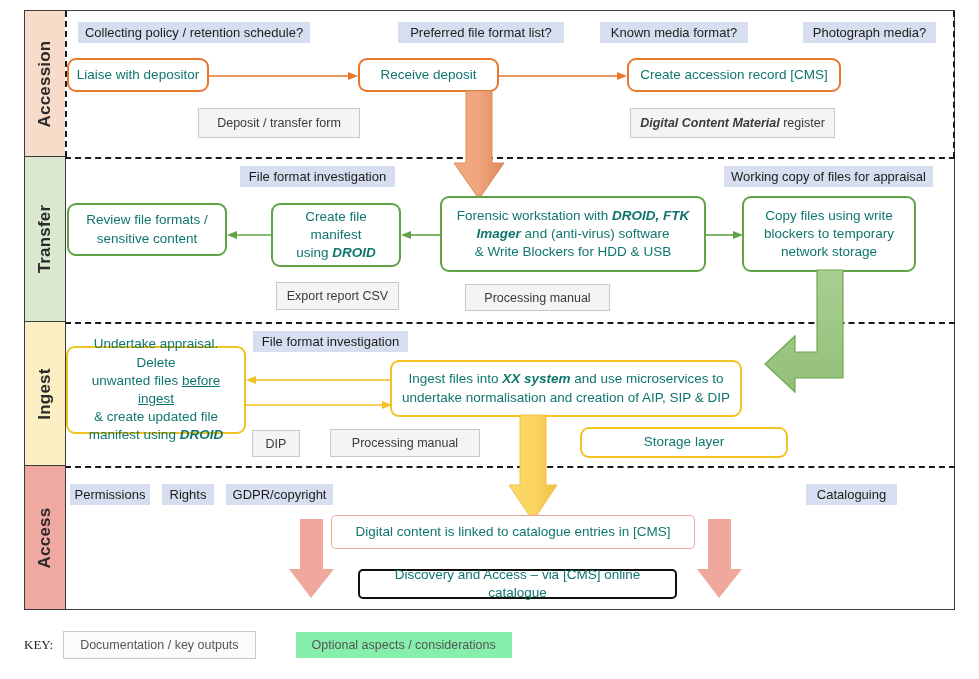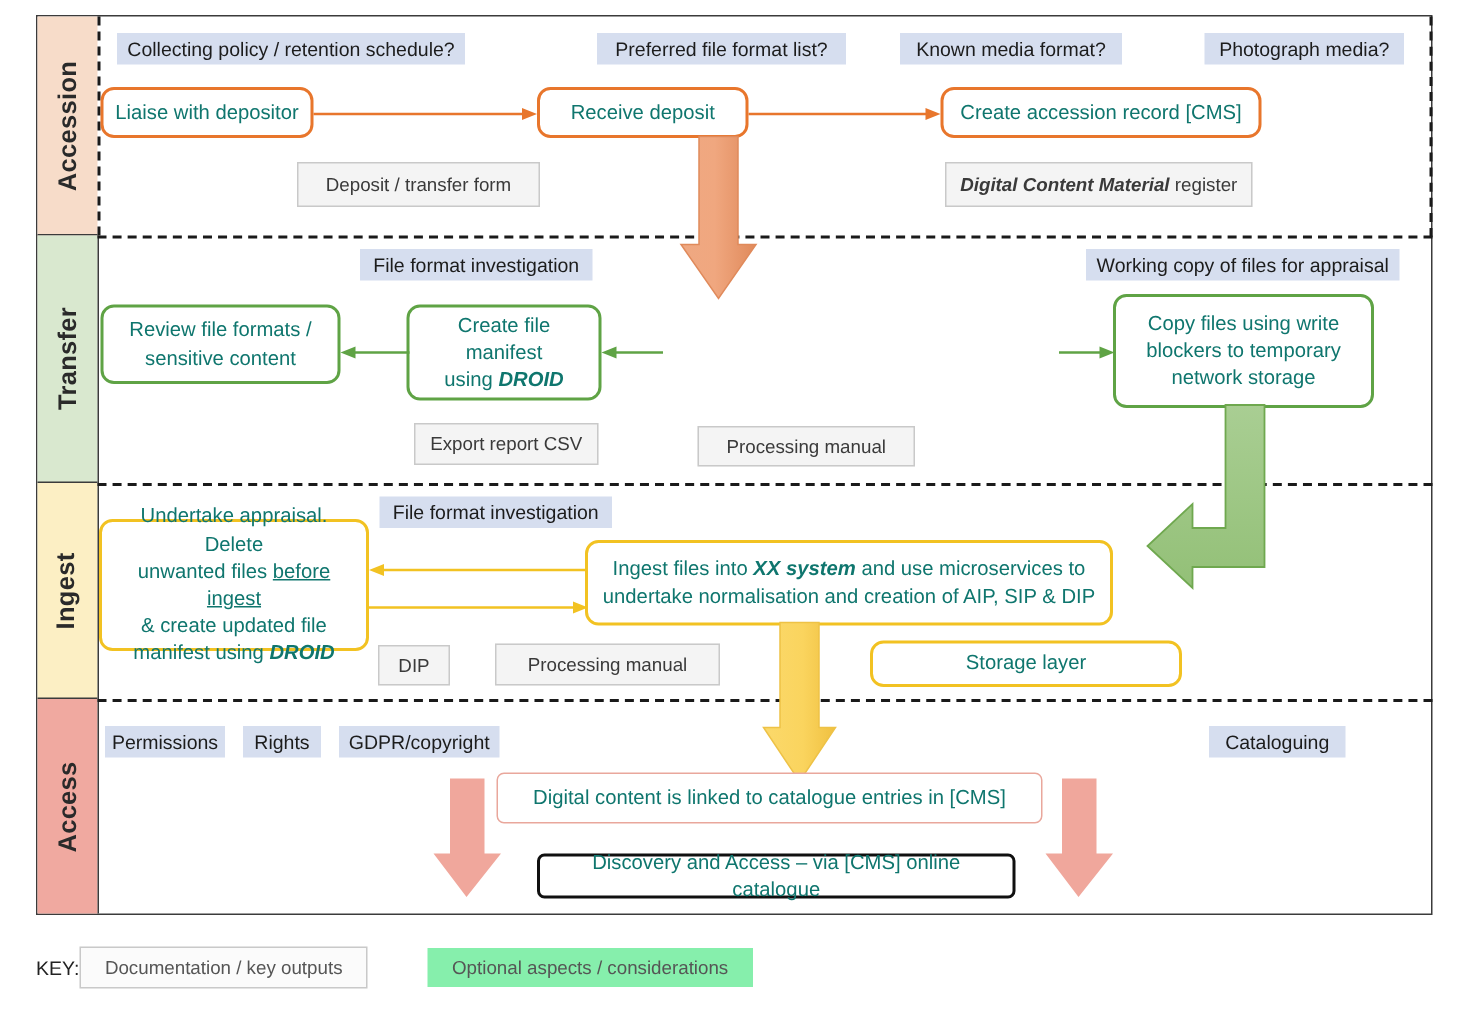--- a/index.html
+++ b/index.html
@@ -136,20 +136,22 @@
     position: absolute;
     left: 24px;
     top: 630px;
     height: 30px;
     display: flex;
     align-items: center;
   }
   .key-label {
     font-size: 13px;
     color: #222;
+    margin-right: 10px;
+    font-family: Liberation Serif, serif;
   }
   .key-doc {
     border: 1px solid #C9C9C9;
     background: #FBFBFB;
     color: #555;
     font-size: 12.5px;
     padding: 6px 16px;
   }
   .key-opt {
     background: #86efac;
@@ -255,20 +257,27 @@
       <span>Review file formats /</span><br>
       <span>sensitive content</span>
     </span>
   </div>
   <div class="pbox green" style="left:271px;top:203px;width:130px;height:64px;">
     <span>
       <span>Create file manifest</span><br>
       <span>using </span><i class="em">DROID</i>
     </span>
   </div>
+  <div class="pbox green" style="left:440px;top:196px;width:266px;height:76px;">
+    <span>
+      <span>Forensic workstation with </span><i class="em">DROID, FTK</i><br>
+      <i class="em">Imager</i><span> and (anti-virus) software</span><br>
+      <span>&amp; Write Blockers for HDD &amp; USB</span>
+    </span>
+  </div>
   <div class="pbox green" style="left:742px;top:196px;width:174px;height:76px;">
     <span>
       <span>Copy files using write</span><br>
       <span>blockers to temporary</span><br>
       <span>network storage</span>
     </span>
   </div>
 
   <svg class="conn" style="left:227px;top:227px;width:46px;height:16px;" viewBox="0 0 46 16">
     <line x1="46" y1="8" x2="9" y2="8" stroke="#5FA345" stroke-width="1.6"></line>

